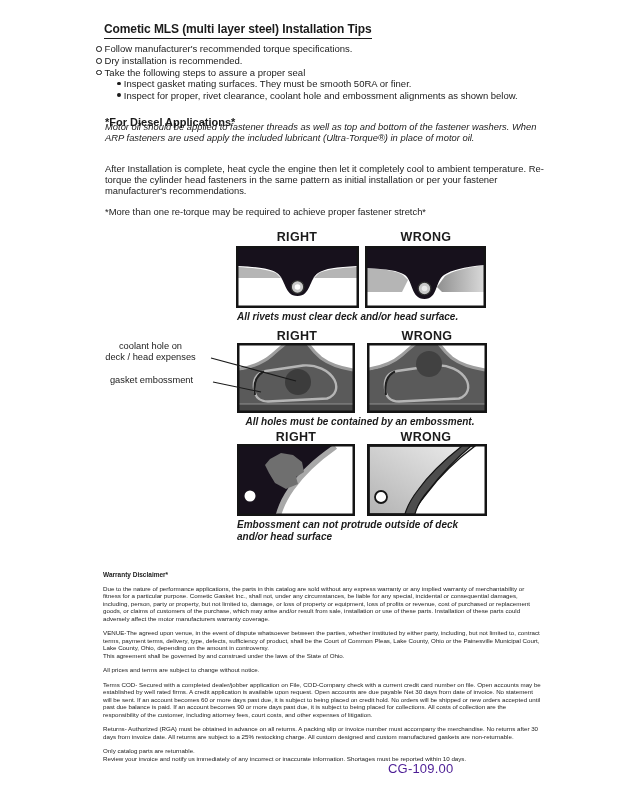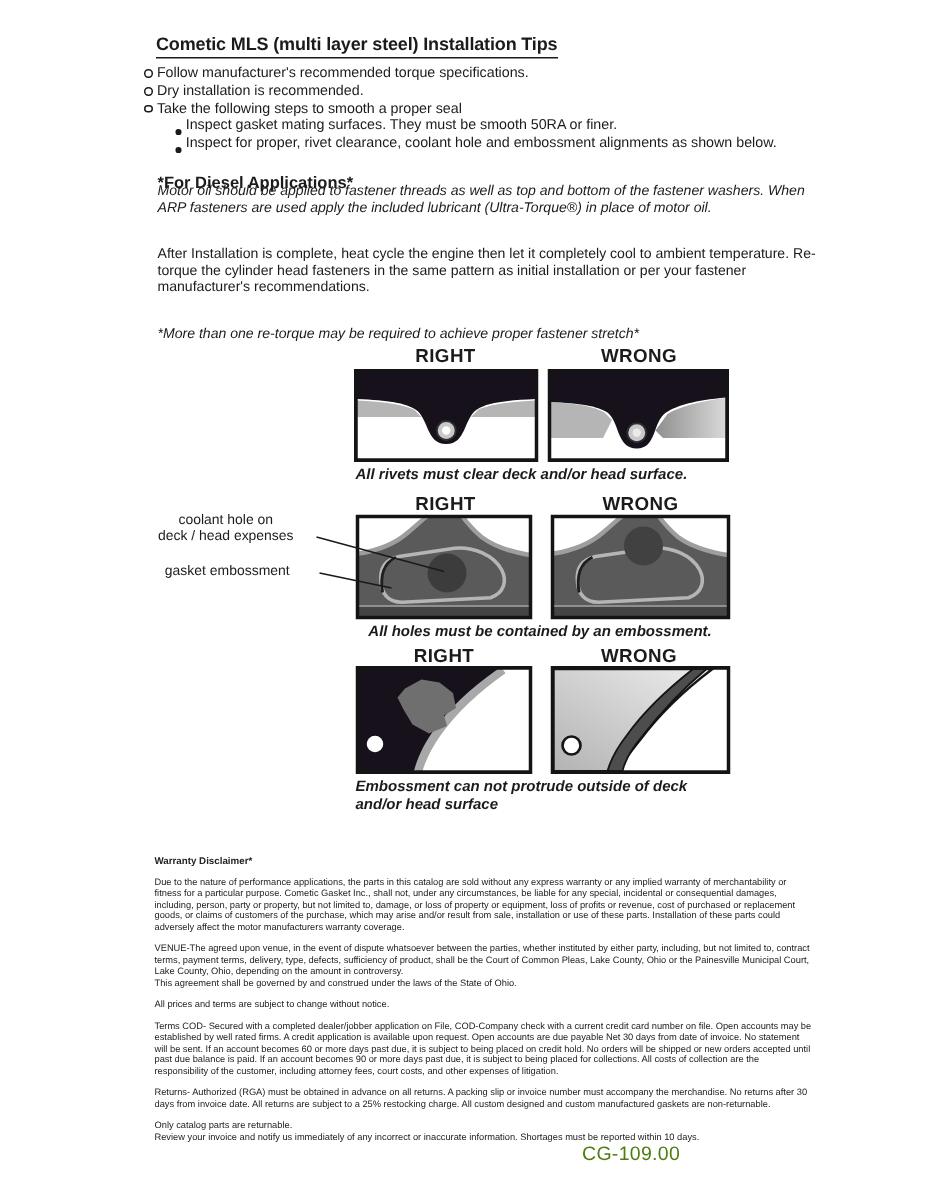--- a/index.html
+++ b/index.html
@@ -11,66 +11,66 @@
   
   .title{
     left:104px;top:22px;font-size:12px;font-weight:bold;letter-spacing:-0.1px;
     border-bottom:1.6px solid #1b1b1b;padding-bottom:2px;display:inline-block;
   }
   
   .bullets{left:96px;top:43px;width:470px;font-size:9.5px;line-height:11.8px;}
   .b-row{display:flex;align-items:flex-start;}
   .bullet-o{flex:0 0 auto;width:3.6px;height:3.6px;border:1px solid #1b1b1b;border-radius:50%;margin:3.3px 3px 0 0;}
   .bullet-dot{flex:0 0 auto;width:3.8px;height:3.8px;background:#1b1b1b;border-radius:50%;margin:3.3px 3px 0 0;}
-  .sub{margin-left:21px;align-items:flex-end;}
+  .sub{margin-left:21px;}
   
   .h2{left:105px;top:116px;font-size:11px;font-weight:bold;}
   .para{left:105px;width:447px;font-size:9.4px;line-height:11px;}
   .p1{top:121px;font-style:italic;}
   .p2{top:163px;}
-  .p3{top:216px;font-style:italic;}
+  .p3{top:206px;}
   
   .figlabel{font-size:12.5px;font-weight:600;letter-spacing:0.3px;text-align:center;width:90px;}
   .caption{font-size:10px;font-weight:bold;line-height:11.5px;font-style:italic;}
   .cap1{left:237px;top:311px;width:320px;}
   .cap2{left:225px;top:416px;width:270px;text-align:center;}
   .cap3{left:237px;top:519px;width:330px;}
   
   .leadlabel{font-size:9.3px;line-height:10.5px;text-align:center;}
   .lab-coolant{left:90px;top:341px;width:121px;}
   .lab-emboss{left:90px;top:375px;width:123px;}
   .leader{left:205px;top:353px;z-index:3;}
   
   .disclaimer{left:103px;top:571px;width:440px;font-size:6.2px;line-height:7.5px;color:#222;}
   .disclaimer .dh{font-weight:bold;font-size:6.5px;margin:0 0 6px 0;}
   .disclaimer p{margin:0 0 7px 0;}
   .disclaimer p.tight{margin-bottom:0;}
   
-  .footer{left:388px;top:761px;font-size:13px;letter-spacing:0.2px;color:#4d7c0f;}
+  .footer{left:388px;top:761px;font-size:13px;letter-spacing:0.2px;color:#4c1d95;}
   svg{display:block;}
 </style>
 </head>
 <body>
 
 <div id="page">
 
   <div class="abs title">Cometic MLS (multi layer steel) Installation Tips</div>
 
   <div class="abs bullets">
     <div class="b-row">
       <span class="bullet-o"></span>
       <span>Follow manufacturer's recommended torque specifications.</span>
     </div>
     <div class="b-row">
       <span class="bullet-o"></span>
       <span>Dry installation is recommended.</span>
     </div>
     <div class="b-row">
       <span class="bullet-o"></span>
-      <span>Take the following steps to smooth a proper seal</span>
+      <span>Take the following steps to assure a proper seal</span>
     </div>
     <div class="b-row sub">
       <span class="bullet-dot"></span>
       <span>Inspect gasket mating surfaces.  They must be smooth 50RA or finer.</span>
     </div>
     <div class="b-row sub">
       <span class="bullet-dot"></span>
       <span>Inspect for proper, rivet clearance, coolant hole and embossment alignments as shown below.</span>
     </div>
   </div>

